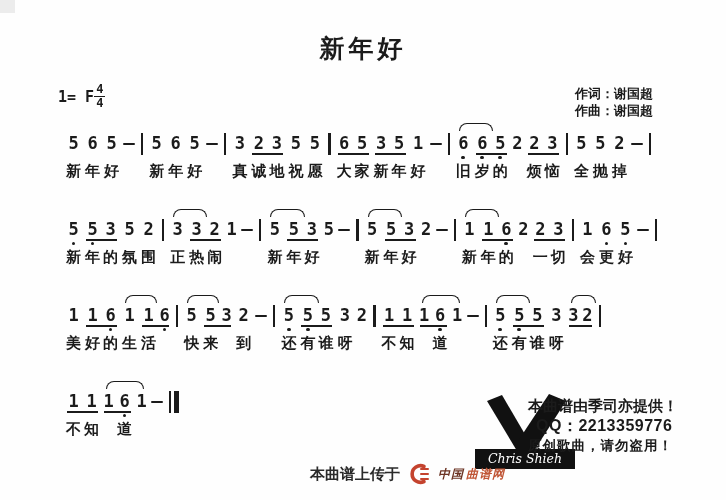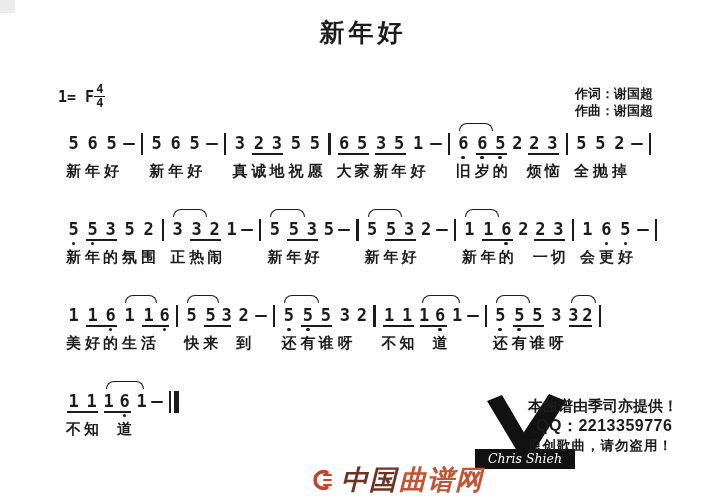--- a/index.html
+++ b/index.html
@@ -1,21 +1,21 @@
 <!DOCTYPE html>
 <html><head>
 <meta charset="utf-8">
 <style>
   html,body{margin:0;padding:0;}
   body{
     width:726px;height:500px;position:relative;background:#fefefe;
     font-family:"Liberation Sans","DejaVu Sans",sans-serif;color:#1b1b1b;overflow:hidden;
   }
   .corner-artifact{position:absolute;left:0;top:0;width:15px;height:13px;background:#ececec;}
-  .title{position:absolute;top:16px;left:0;width:100%;text-align:center;
+  .title{position:absolute;top:32px;left:0;width:100%;text-align:center;
     font-size:25px;font-weight:700;letter-spacing:4px;}
   .keyrow{position:absolute;left:58px;top:84px;display:flex;align-items:center;
     font-family:"DejaVu Sans Mono",monospace;font-size:15px;font-weight:700;}
   .frac{display:inline-flex;flex-direction:column;text-align:center;font-size:12px;line-height:11px;font-weight:700;}
   .frac .ft{border-bottom:1.6px solid #1b1b1b;padding:0 2px 1px;}
   .frac .fb{padding-top:1px;}
   .credits{position:absolute;left:575px;top:85px;font-size:13px;font-weight:700;line-height:17px;}
   
   .score{position:absolute;left:66px;top:120px;}
   .sline{display:flex;align-items:flex-start;gap:4px;padding-top:13px;margin-bottom:25px;}
@@ -37,21 +37,21 @@
   .dashg{width:12px;height:2.4px;background:#1b1b1b;margin-top:10px;border-radius:1px;}
   
   .chris-logo{position:absolute;left:475px;top:392px;}
   .provider-block{position:absolute;left:528px;top:397px;width:165px;}
   .provider{font-size:15px;font-weight:700;}
   .qq{font-size:16px;font-weight:700;margin-top:0;padding-left:8px;letter-spacing:0.5px;}
   .warning{font-family:Liberation Serif, serif;font-size:13.5px;font-weight:700;
     letter-spacing:1px;}
   .upload-row{position:absolute;left:310px;top:462px;display:flex;align-items:center;gap:7px;}
   .upload-prefix{font-size:15px;font-weight:700;color:#2a2a2a;}
-  .site-name{font-family:"DejaVu Serif","Liberation Serif",serif;font-size:27px;font-weight:800;
+  .site-name{font-family:"DejaVu Serif","Liberation Serif",serif;font-size:12px;font-weight:800;
     font-style:italic;letter-spacing:1px;display:flex;align-items:baseline;}
 </style>
 </head>
 <body>
 
 <div class="corner-artifact"></div>
 
 <div class="title">新年好</div>
 
 <div class="keyrow">
@@ -726,20 +726,21 @@
   </svg>
 </div>
 
 <div class="provider-block">
   <div class="provider">本曲谱由季司亦提供！</div>
   <div class="qq">QQ：2213359776</div>
   <div class="warning">原创歌曲，请勿盗用！</div>
 </div>
 
 <div class="upload-row">
+  <span class="upload-prefix">本曲谱上传于</span>
   <svg width="24" height="24" viewBox="0 0 24 24">
     <path d="M17 4.5 A8.3 8.3 0 1 0 17 19.5" fill="none" stroke="#c4432e" stroke-width="3.6" stroke-linecap="round"></path>
     <rect x="13" y="6" width="9" height="2" rx="1" fill="#c4432e"></rect>
     <rect x="13" y="11" width="9" height="2" rx="1" fill="#c4432e"></rect>
     <rect x="13" y="16" width="9" height="2" rx="1" fill="#c4432e"></rect>
   </svg>
   <span class="site-name">
     <span style="color:#6b3323;">中国</span>
     <span style="color:#c05636;margin-left:2px;text-align:right;">曲谱网</span>
   </span>

